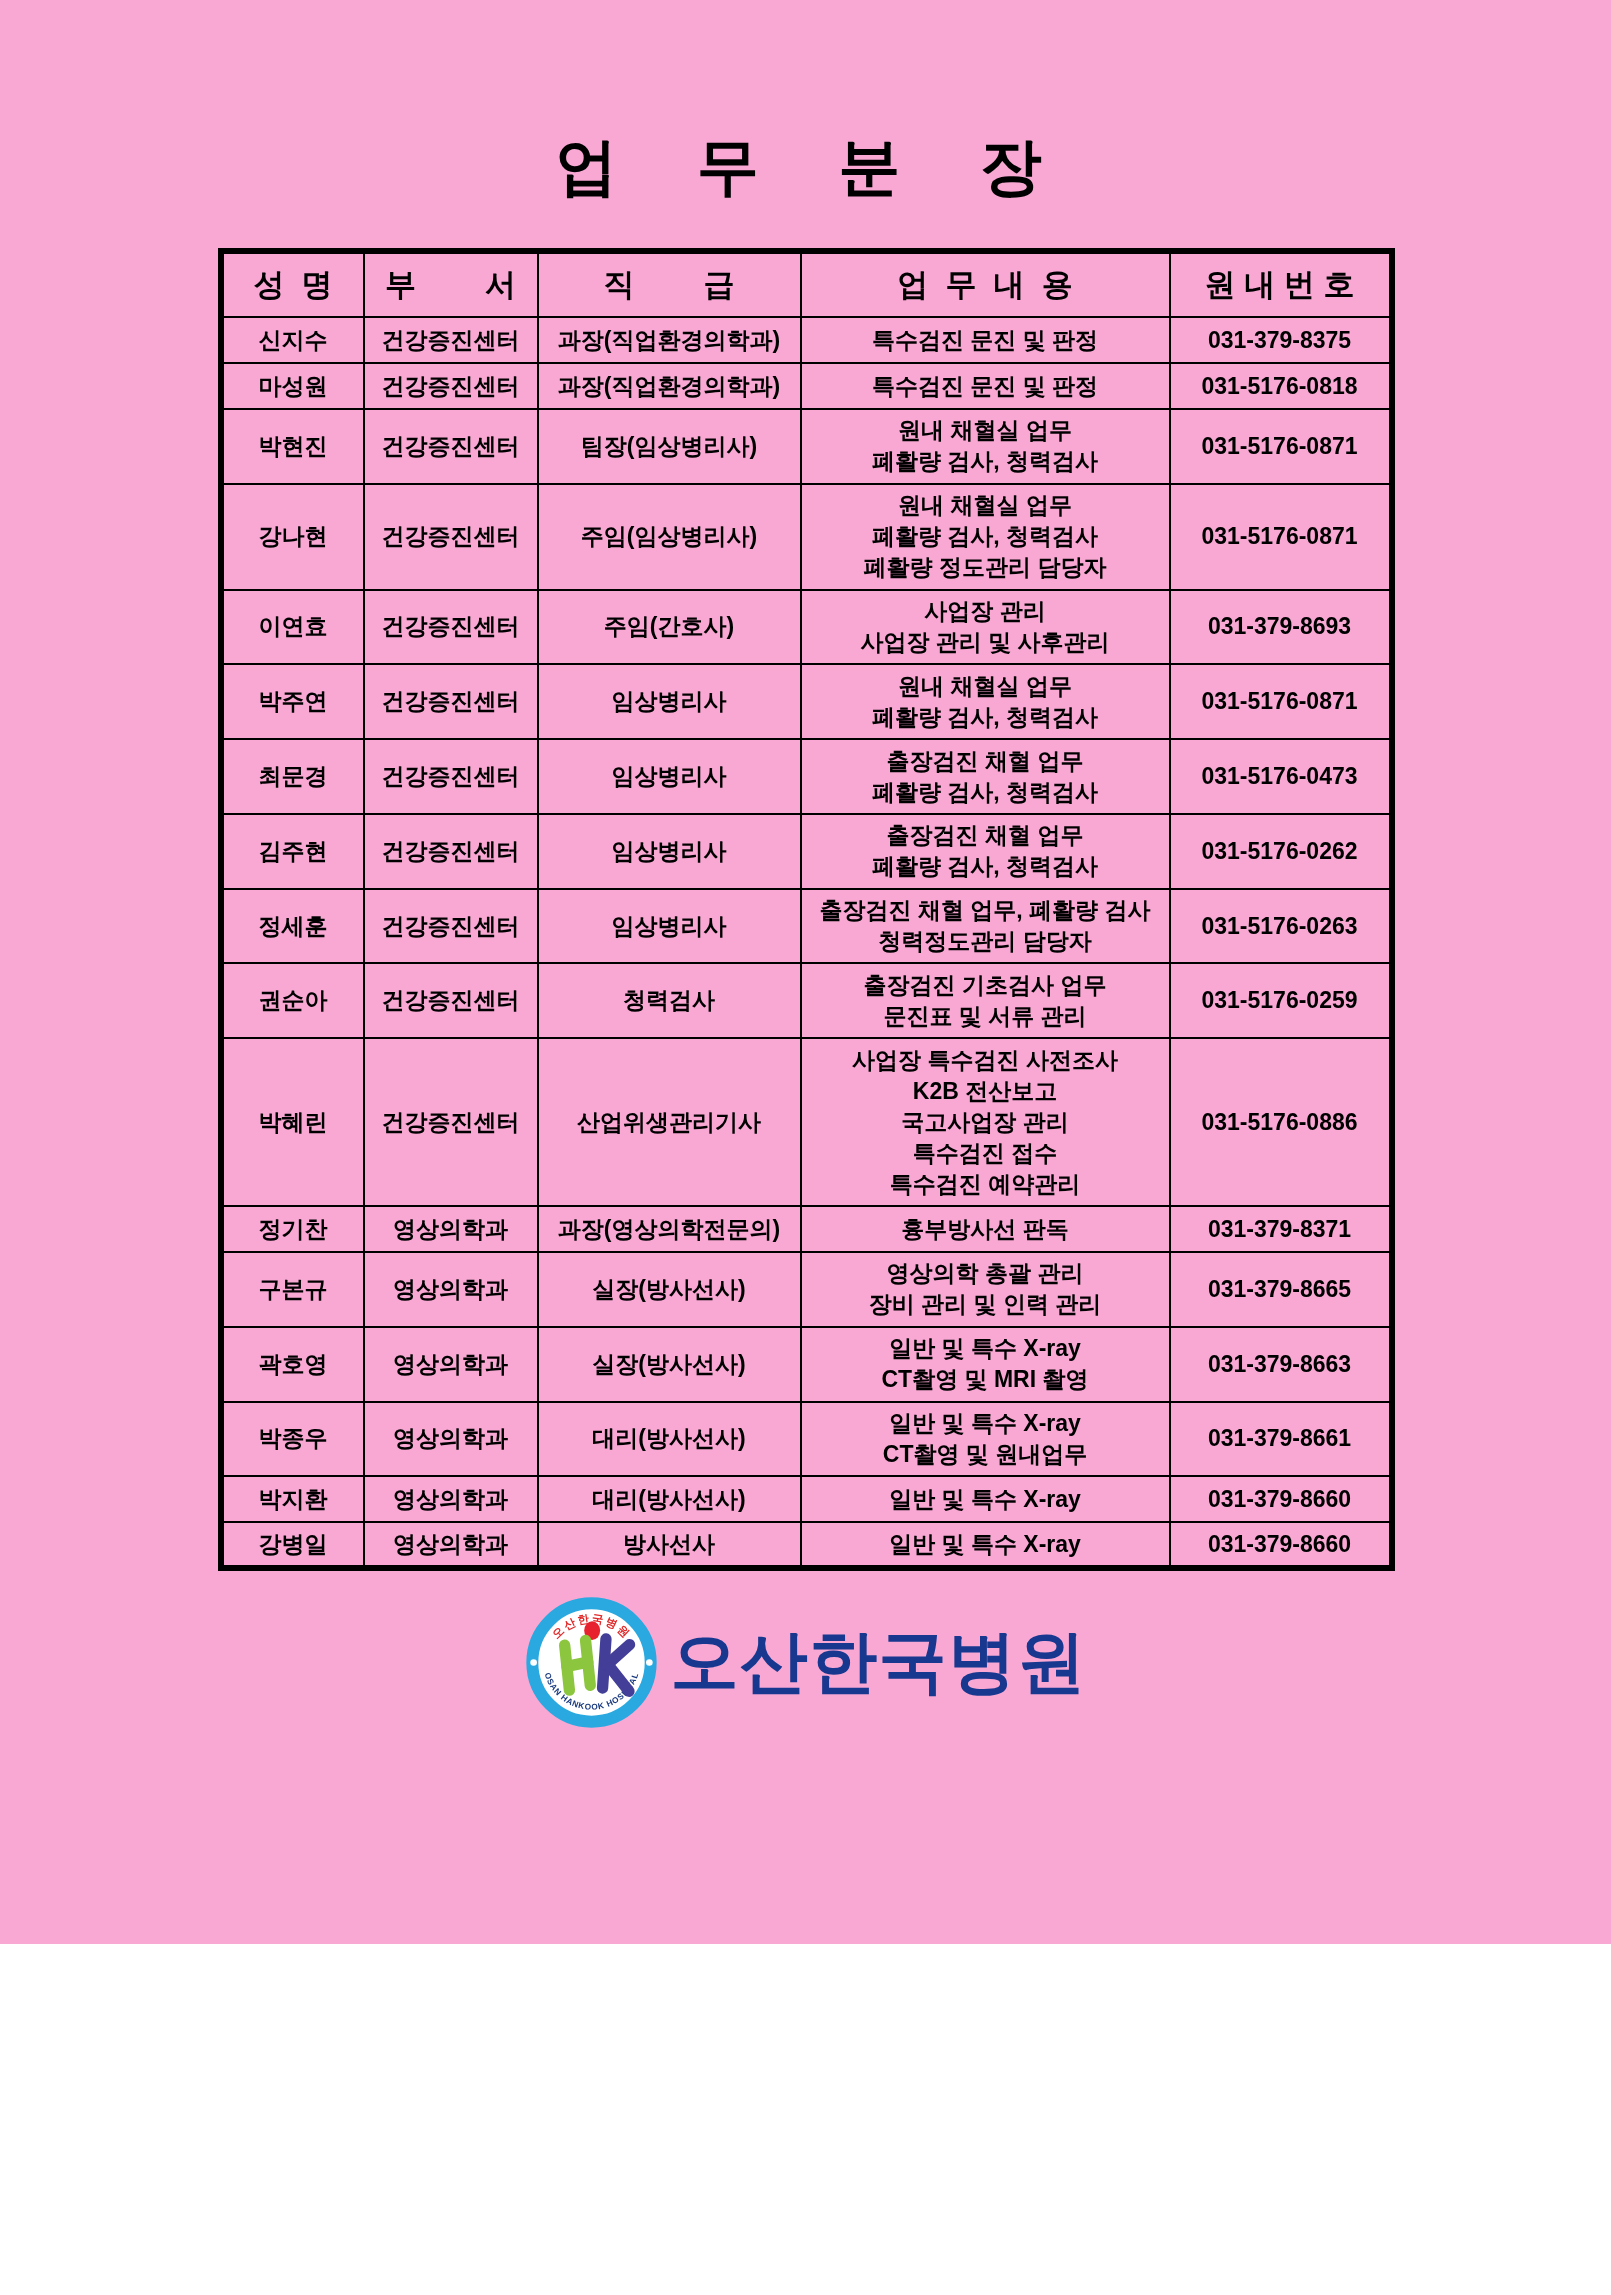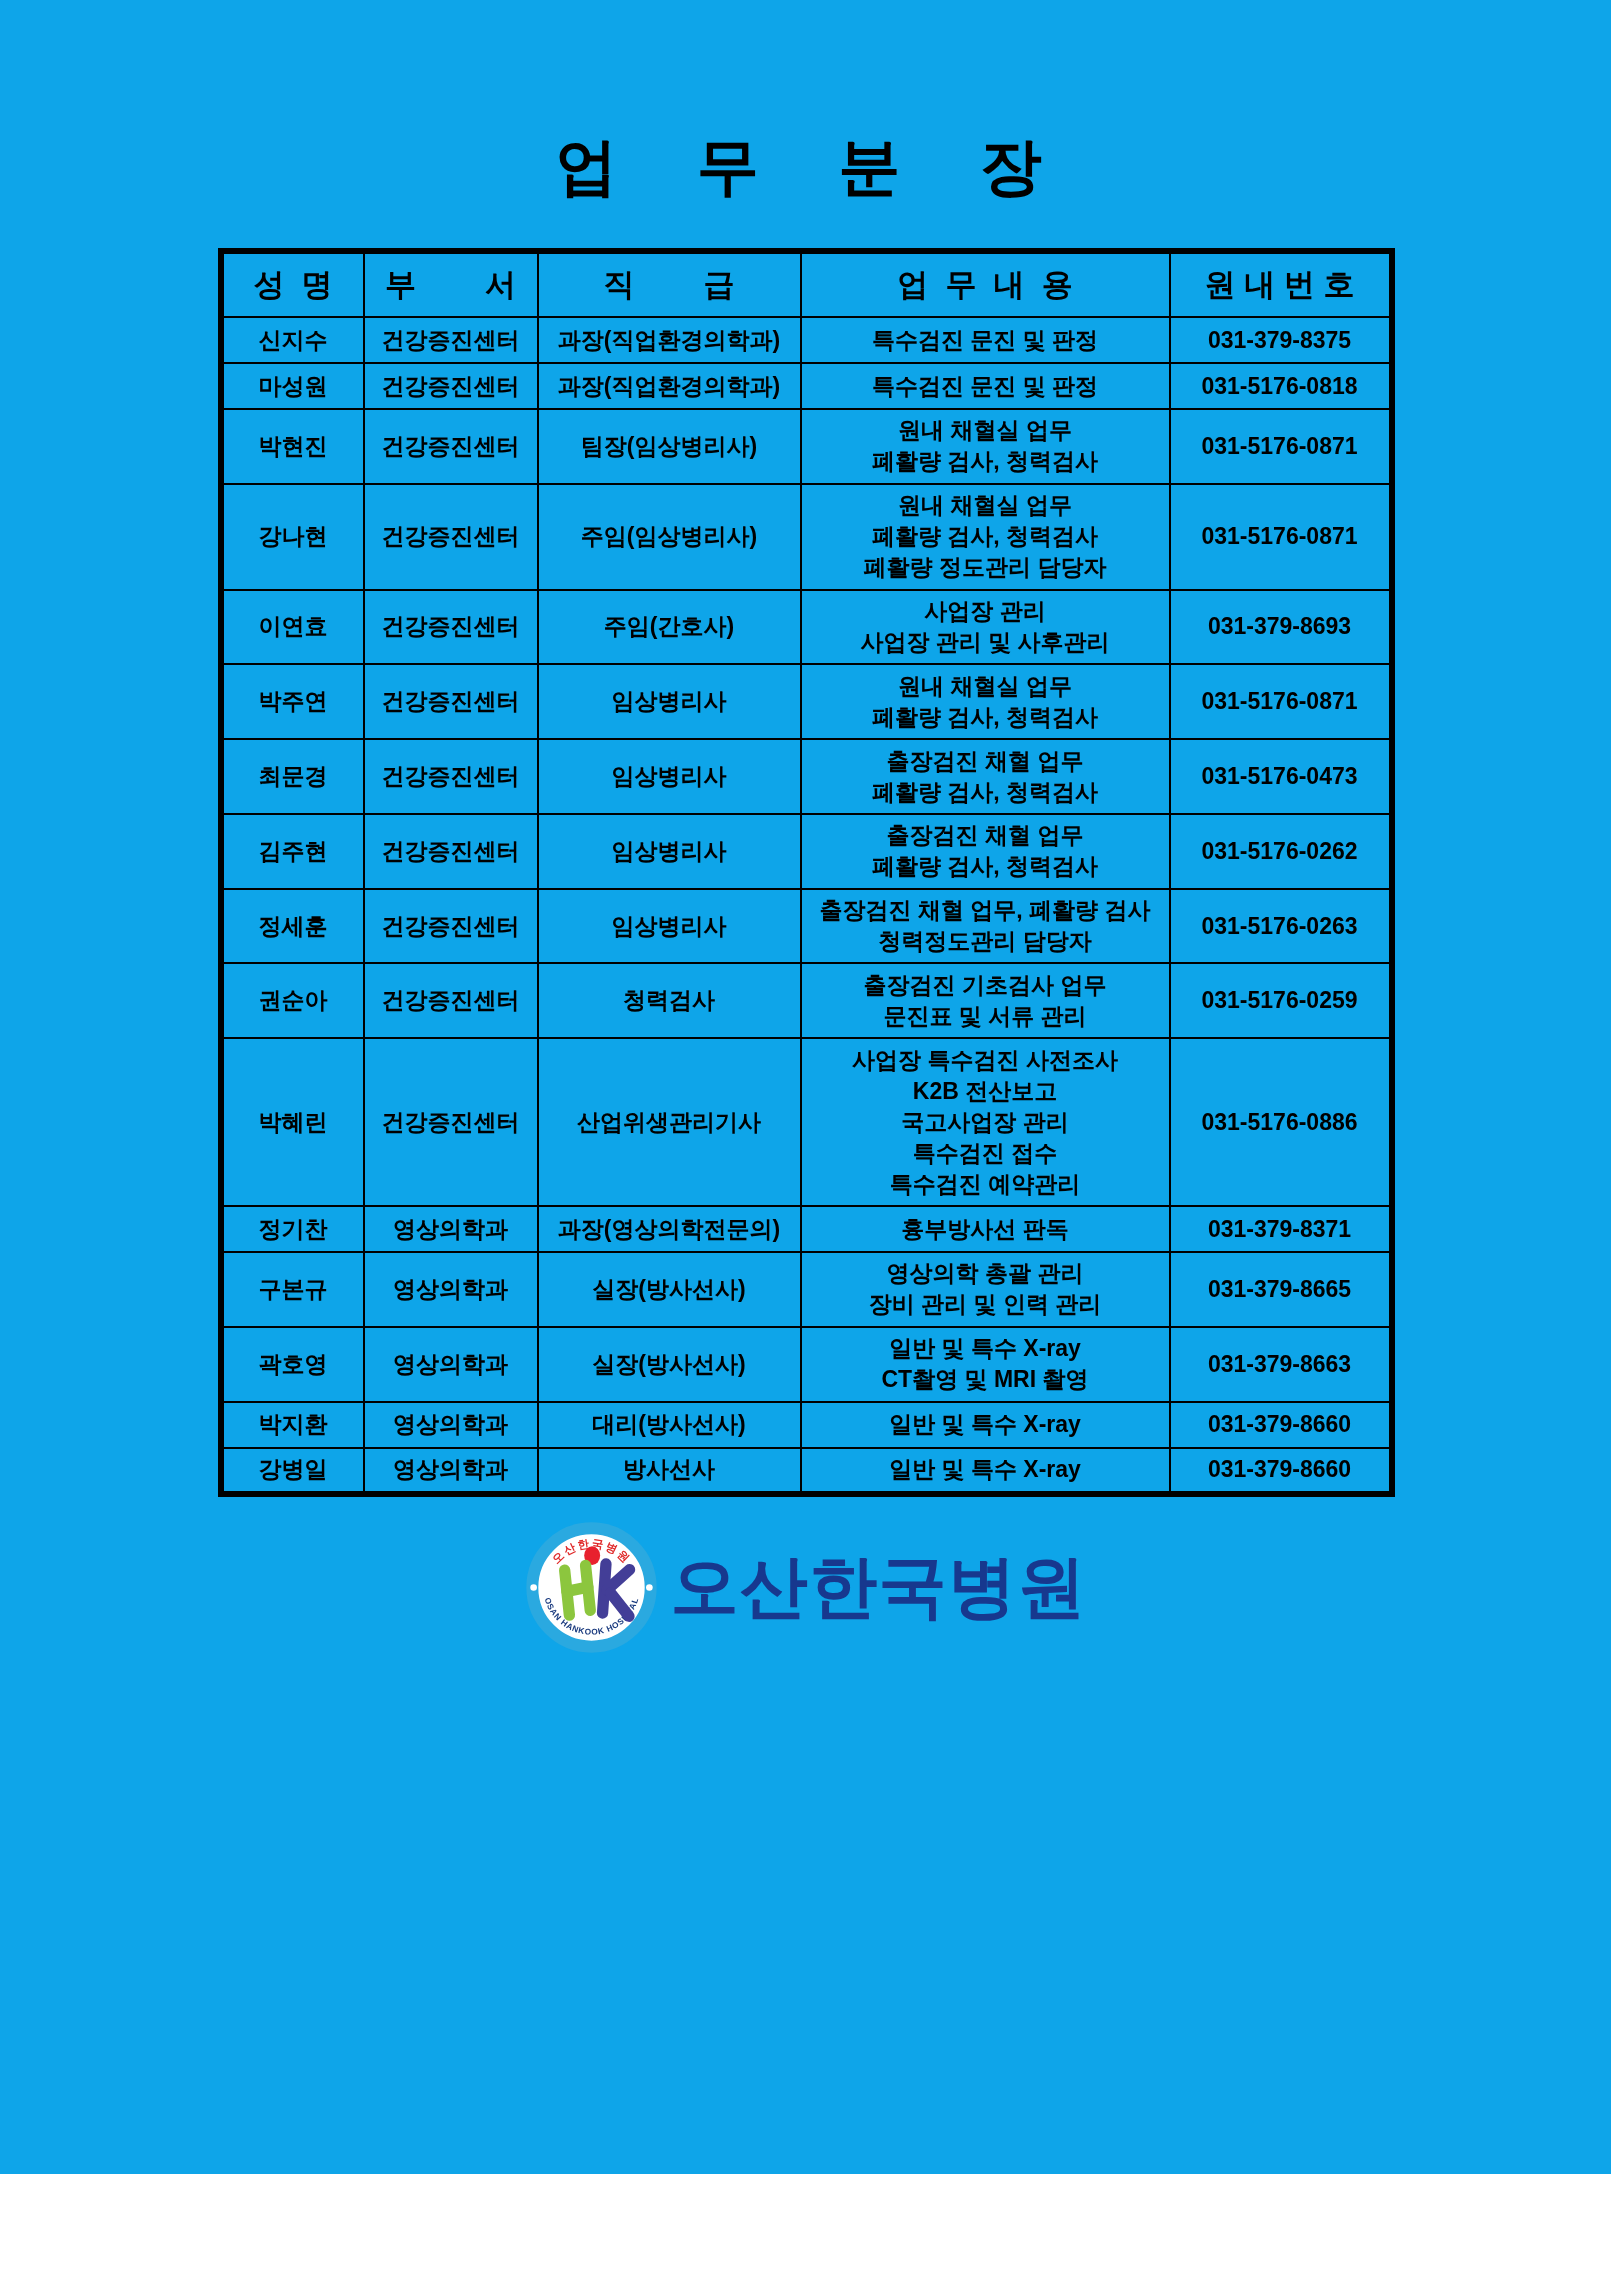--- a/index.html
+++ b/index.html
@@ -1,19 +1,19 @@
 <!DOCTYPE html>
 <html style="font-size:10.8px"><head>
 <meta charset="utf-8">
 <style>
   html,body { margin:0; padding:0; background:#ffffff; }
   .page {
     position:relative;
-    width:1612px; height:2174px;
-    background:#0ea5e9;
+    width:1612px; height:1944px;
+    background:#f9a8d4;
     font-family:"Liberation Sans","DejaVu Sans",sans-serif;
     color:#000;
     overflow:hidden;
   }
   .doc-title {
     margin:0;
     padding-top:125px;
     text-align:center;
     font-size:62px;
     font-weight:700;
@@ -231,20 +231,30 @@
         </tr>
         <tr>
           <td class="col-name">곽호영</td>
           <td class="col-dept">영상의학과</td>
           <td class="col-position">실장(방사선사)</td>
           <td class="col-duties">
             <div class="duty-line">일반 및 특수 X-ray</div>
             <div class="duty-line">CT촬영 및 MRI 촬영</div>
           </td>
           <td class="col-phone">031-379-8663</td>
+        </tr>
+        <tr>
+          <td class="col-name">박종우</td>
+          <td class="col-dept">영상의학과</td>
+          <td class="col-position">대리(방사선사)</td>
+          <td class="col-duties">
+            <div class="duty-line">일반 및 특수 X-ray</div>
+            <div class="duty-line">CT촬영 및 원내업무</div>
+          </td>
+          <td class="col-phone">031-379-8661</td>
         </tr>
         <tr>
           <td class="col-name">박지환</td>
           <td class="col-dept">영상의학과</td>
           <td class="col-position">대리(방사선사)</td>
           <td class="col-duties">
             <div class="duty-line">일반 및 특수 X-ray</div>
           </td>
           <td class="col-phone">031-379-8660</td>
         </tr>

